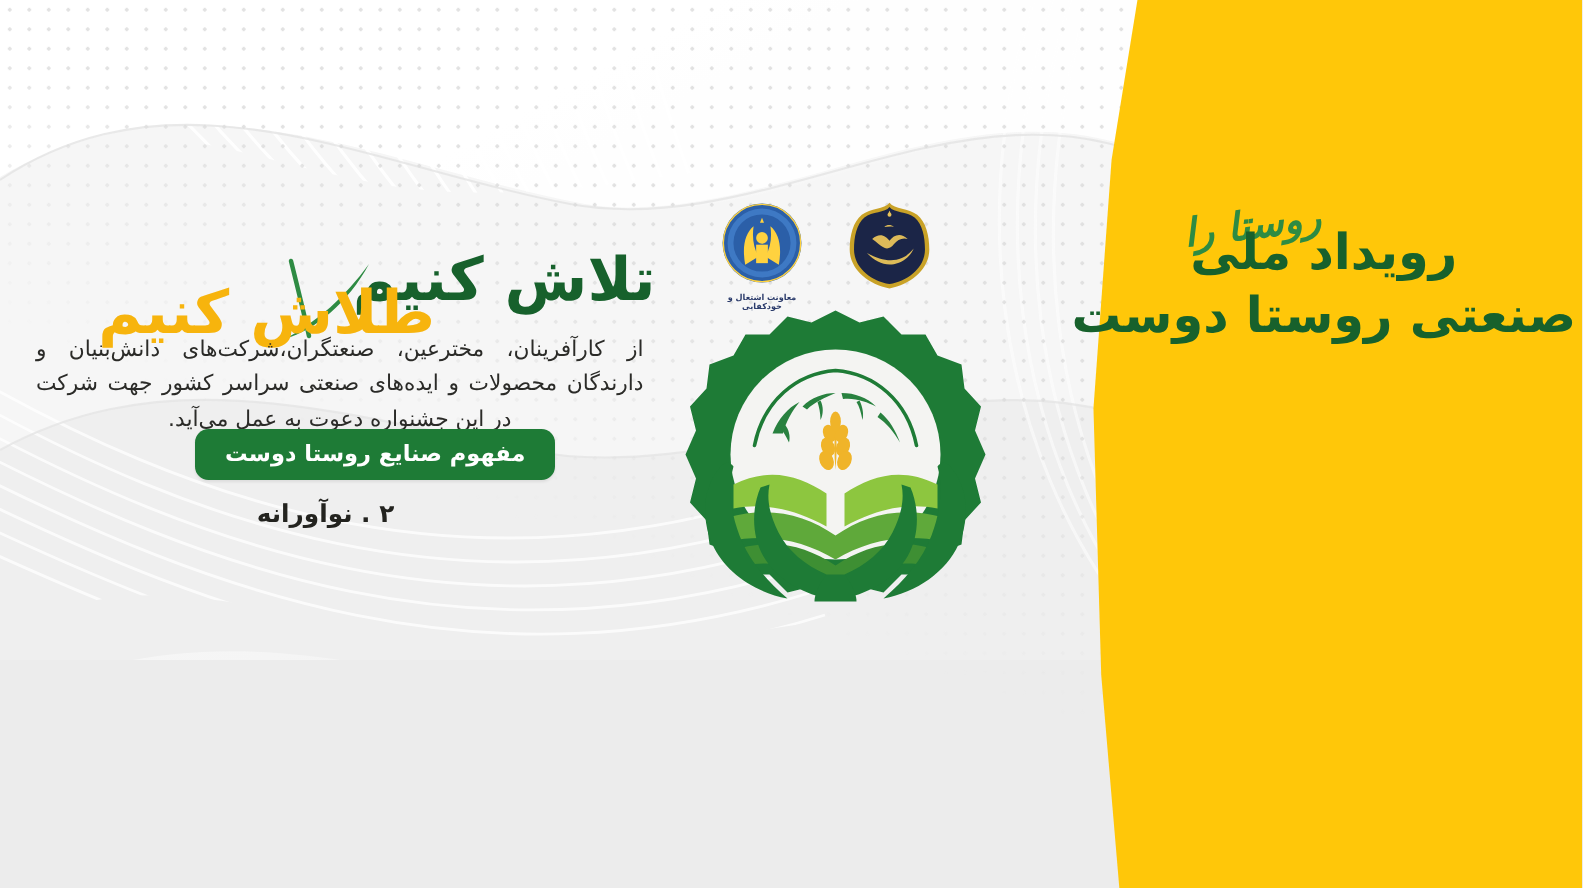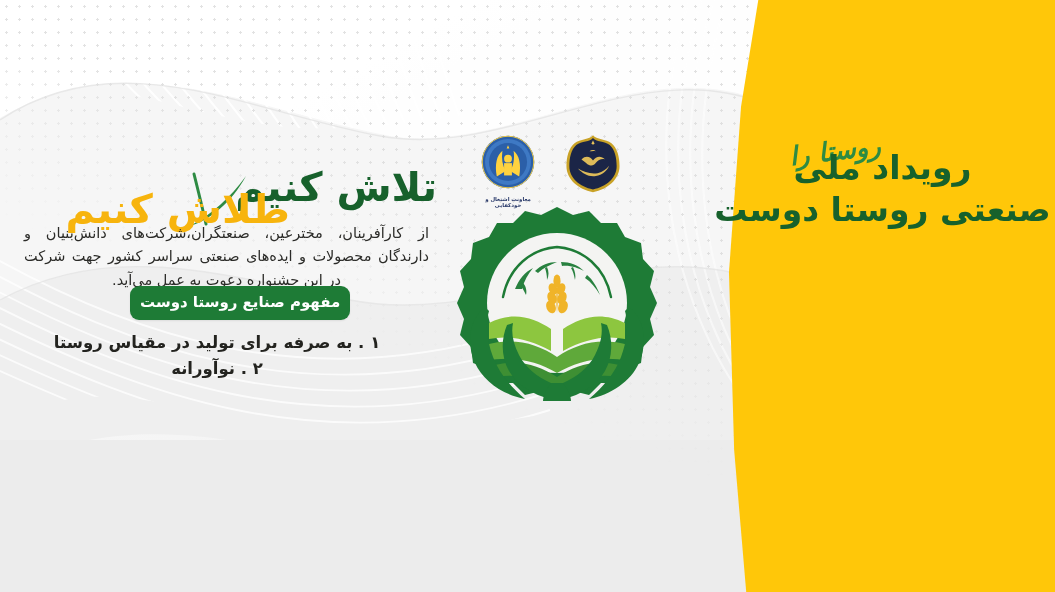--- a/index.html
+++ b/index.html
@@ -90,21 +90,21 @@
 
   .left-body{
     position:absolute;top:222px;right:auto;left:24px;width:405px;
     direction:rtl;text-align:justify;text-align-last:center;
     font-size:14.5px;color:#2b2b28;line-height:1.62;font-weight:500;
   }
 
   .pill{
     position:absolute;top:286px;left:130px;
     background:#1E7B36;color:#ffffff;
-    padding:7px 10px 9px;border-radius:9px;
+    padding:7px 20px 9px;border-radius:9px;
     font-size:15px;font-weight:bold;direction:rtl;
     box-shadow:0 1px 2px rgba(0,0,0,.08);
   }
 
   .feature-list{
     position:absolute;top:330px;left:22px;width:390px;
     direction:rtl;text-align:center;
     font-size:16.5px;color:#23231f;font-weight:bold;line-height:1.55;
   }
   .feat-row{display:block;}
@@ -213,21 +213,20 @@
     </svg>
     <div class="head-green">تلاش کنیم</div>
     <div class="head-yellow">طلاش کنیم</div>
   </div>
 
   <div class="left-body">از کارآفرینان، مخترعین، صنعتگران،شرکت‌های دانش‌بنیان و دارندگان محصولات و ایده‌های صنعتی سراسر کشور جهت شرکت در این جشنواره دعوت به عمل می‌آید.</div>
 
   <div class="pill">مفهوم صنایع روستا دوست</div>
 
   <div class="feature-list">
-    <div class="feat-row">۱ . به صرفه برای تولید در مقیاس روستا</div>
     <div class="feat-row two">
       <span>۲ . نوآورانه</span>
     </div>
   </div>
 
   <div class="logo-relief">
     <svg width="56" height="56" viewBox="0 0 100 100">
       <circle cx="50" cy="50" r="47" fill="#2B5FA8"></circle>
       <circle cx="50" cy="50" r="41" fill="#3E79C4"></circle>
       <circle cx="50" cy="50" r="34" fill="#2B5FA8"></circle>

